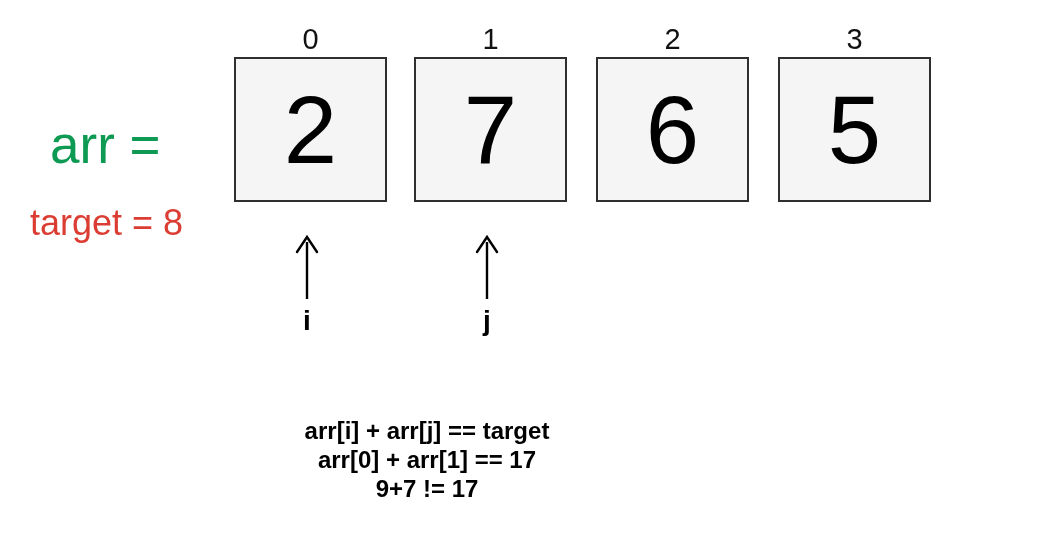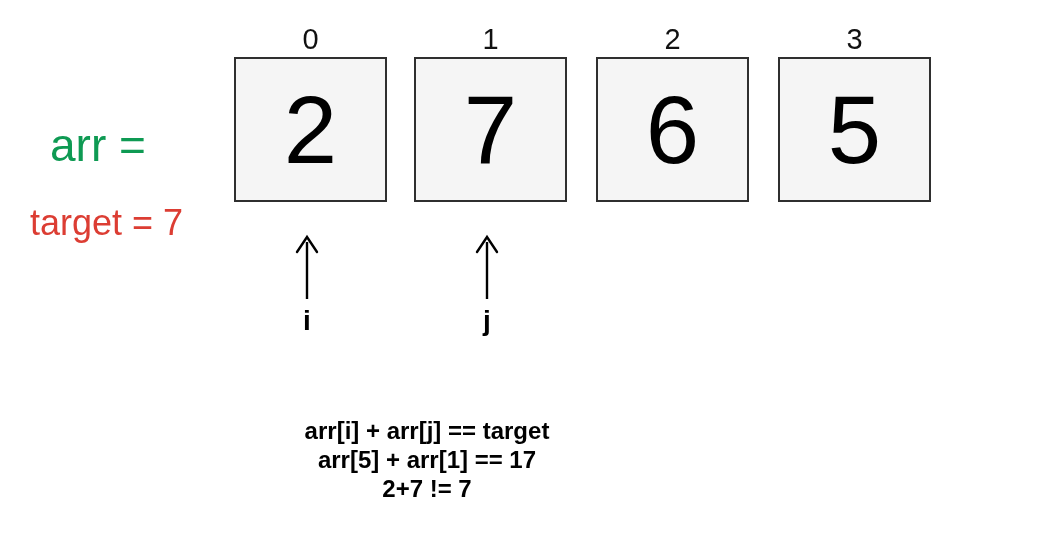--- a/index.html
+++ b/index.html
@@ -22,21 +22,21 @@
     top: 0;
     width: 1050px;
     height: 552px;
   }
 
   
   .arr-label {
     position: absolute;
     left: 50px;
     top: 116px;
-    font-size: 46px;
+    font-size: 53px;
     line-height: 58px;
     color: #0e9a53;
     white-space: nowrap;
     letter-spacing: 0px;
   }
   .target-label {
     position: absolute;
     left: 30px;
     top: 200px;
     font-size: 36px;
@@ -123,21 +123,21 @@
     white-space: pre;
   }
 </style>
 </head>
 <body>
 
 <div class="stage">
 
   <div class="arr-label">arr =</div>
 
-  <div class="target-label">target = 7</div>
+  <div class="target-label">target = 8</div>
 
   <div class="cell-index c0">0</div>
   <div class="cell c0">
     <div class="cell-value">2</div>
   </div>
 
   <div class="cell-index c1">1</div>
   <div class="cell c1">
     <div class="cell-value">7</div>
   </div>
@@ -163,17 +163,17 @@
   <div class="pointer-wrap p-j">
     <svg class="pointer-svg" width="30" height="66" viewBox="0 0 30 66">
       <line x1="15" y1="65" x2="15" y2="8" stroke="#000000" stroke-width="2.4"></line>
       <polyline points="5,18 15,3 25,18" fill="none" stroke="#000000" stroke-width="2.4" stroke-linecap="round" stroke-linejoin="miter"></polyline>
     </svg>
     <div class="pointer-name">j</div>
   </div>
 
   <div class="expr-block">
     <div class="expr-line">arr[i] + arr[j] == target</div>
-    <div class="expr-line">arr[5] + arr[1] == 17</div>
-    <div class="expr-line">2+7 != 7</div>
+    <div class="expr-line">arr[0] + arr[1] == 17</div>
+    <div class="expr-line">9+7 != 17</div>
   </div>
 
 </div>
 
 </body></html>

